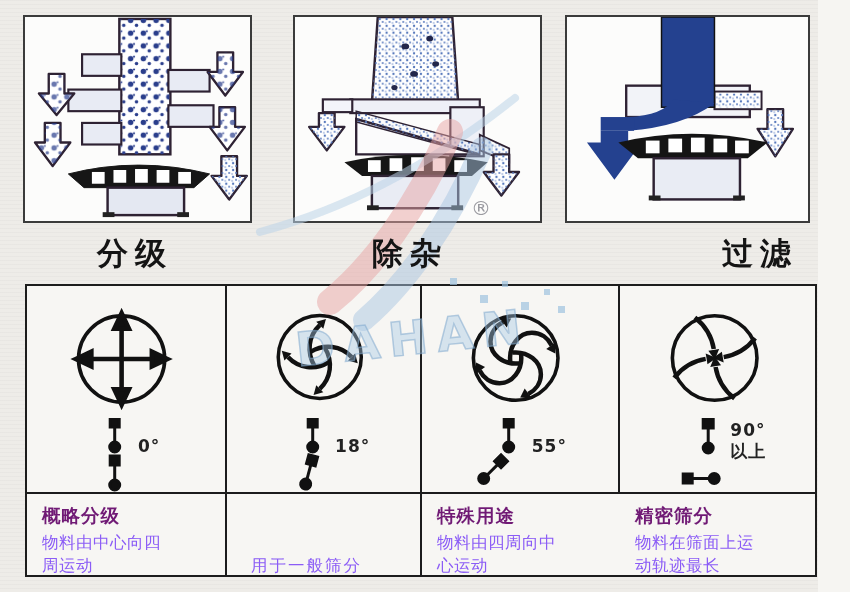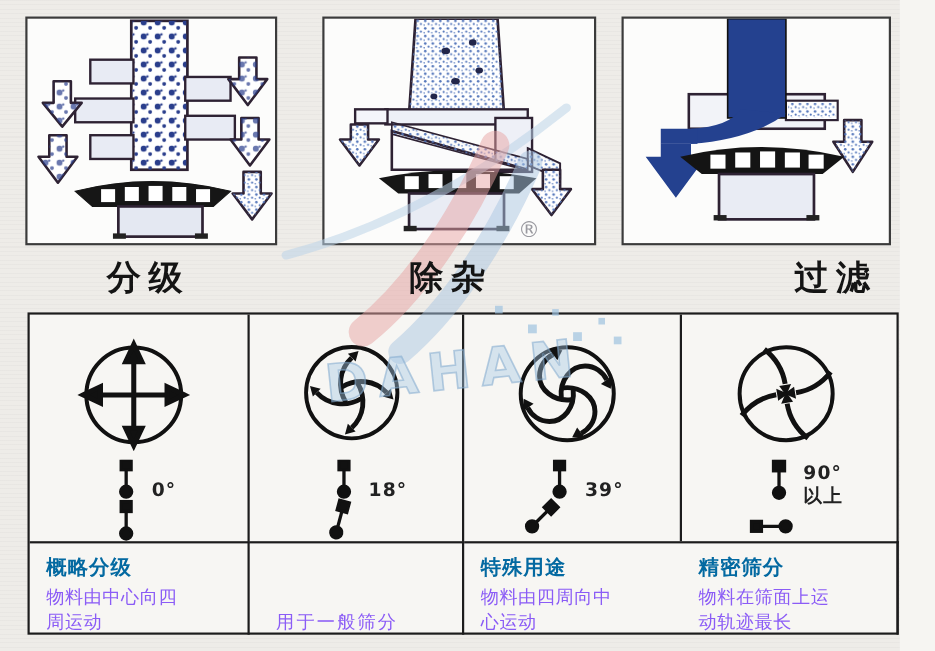--- a/index.html
+++ b/index.html
@@ -55,21 +55,21 @@
   .cell{ position:relative; }
   .cell.cr{ border-right:2px solid #1c1c1c; }
   .cell.bt{ border-top:2px solid #1c1c1c; }
   .motion-circle{ position:absolute; left:50%; top:18px; transform:translateX(-54%); }
   .pins{ position:absolute; left:50%; top:132px; transform:translateX(-62%); }
   .angle-label{
     position:absolute; left:56%; top:150px; font-size:17px; font-weight:700; color:#222;
     letter-spacing:1px;
   }
   .angle-label.two-line{ top:134px; line-height:21px; }
-  .desc-title{ font-size:18.5px; font-weight:700; color:#0369a1; margin:9px 0 3px 15px; letter-spacing:1px; }
+  .desc-title{ font-size:18.5px; font-weight:700; color:#701a75; margin:9px 0 3px 15px; letter-spacing:1px; }
   .desc-text{ font-size:16.5px; line-height:23px; color:#8b5cf6; margin-left:15px; width:130px; letter-spacing:0.5px; }
   .cell.center-desc{ display:flex; align-items:flex-end; }
   .cell.center-desc .desc-text{ width:auto; margin-left:24px; letter-spacing:2px; }
 </style>
 </head>
 <body>
 
 <div class="right-strip"></div>
 
 <div class="panel" id="panel1">
@@ -291,21 +291,21 @@
         <rect x="40" y="0" width="9" height="9"></rect>
           <line x1="44.5" y1="9" x2="44.5" y2="24"></line>
           <circle cx="44.5" cy="29" r="5"></circle>
         <g transform="translate(40,40) rotate(45)">
           <rect x="-4.5" y="0" width="9" height="9"></rect>
             <line x1="0" y1="9" x2="0" y2="24"></line>
             <circle cx="0" cy="29" r="5"></circle>
         </g>
       </g>
     </svg>
-    <span class="angle-label">39°</span>
+    <span class="angle-label">55°</span>
   </div>
 
   <div class="cell">
     <svg class="motion-circle" width="108" height="108" viewBox="0 0 120 120">
       <circle cx="60" cy="60" r="47" fill="none" stroke="#111" stroke-width="4"></circle>
       <g id="arm90" stroke="#111" stroke-width="5" fill="none">
         <path d="M 38,15 C 52,26 57,38 59,50"></path>
         <polygon points="60,62 65,50 53,52" fill="#111" stroke="none"></polygon>
       </g>
       <use href="#arm90" transform="rotate(90 60 60)"></use>

